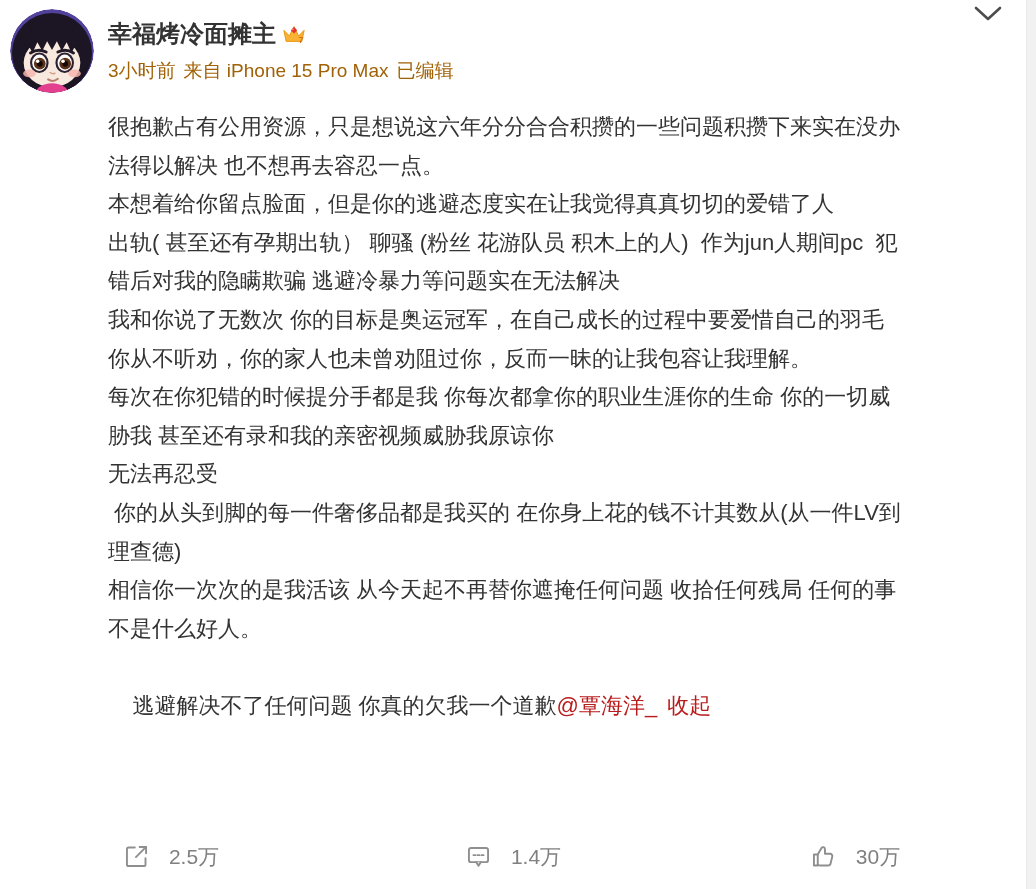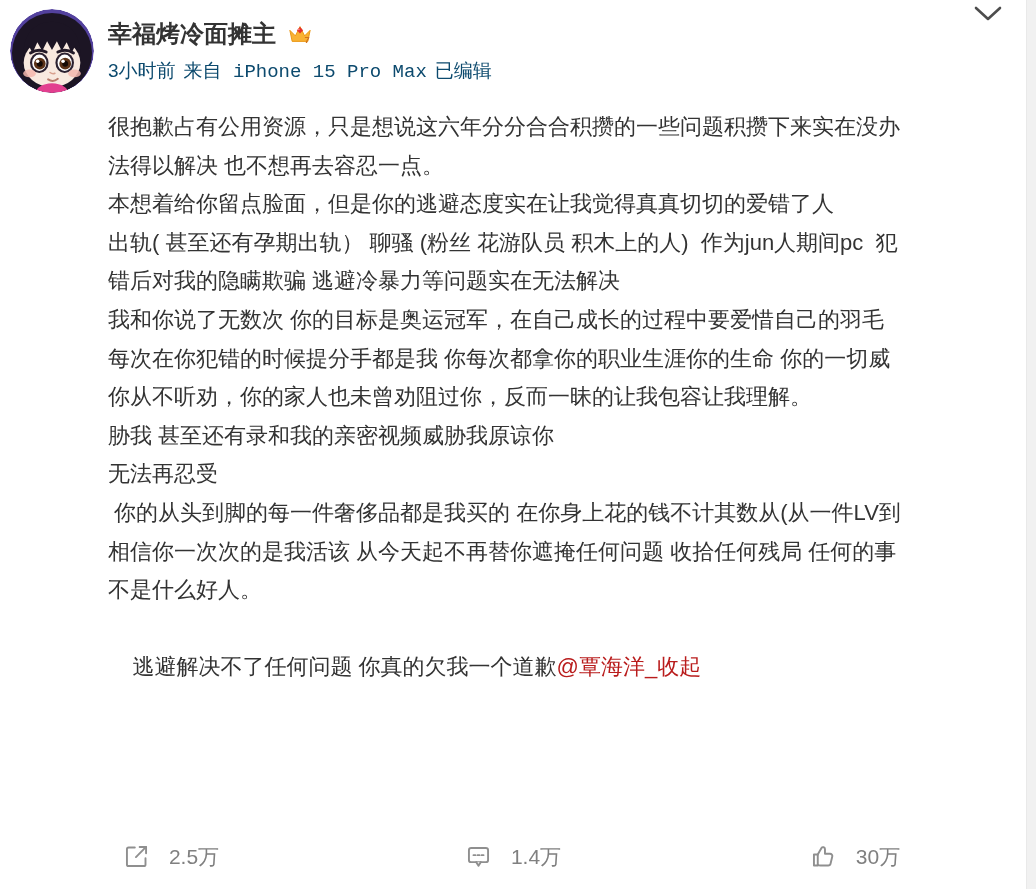--- a/index.html
+++ b/index.html
@@ -13,38 +13,38 @@
     background:#f1f1f1;border-left:1px solid #e9e9e9;
   }
   .collapse-chevron{
     position:absolute;top:6px;right:34px;width:28px;height:18px;cursor:pointer;
   }
   .avatar{
     position:absolute;left:10px;top:9px;width:84px;height:84px;border-radius:50%;
     overflow:hidden;cursor:pointer;
   }
   .username-row{
-    position:absolute;left:108px;top:20px;display:flex;align-items:center;gap:10px;
+    position:absolute;left:108px;top:20px;display:flex;align-items:center;gap:4px;
   }
   .username{
     font-size:24px;font-weight:700;color:#333333;cursor:pointer;line-height:1.2;
   }
   .vip-badge{width:28px;height:24px;cursor:pointer;}
   .meta{
-    position:absolute;left:108px;top:58px;font-size:19px;color:#0c4a6e;
+    position:absolute;left:108px;top:58px;font-size:19px;color:#a16207;
     display:flex;gap:8px;white-space:pre;
   }
-  .meta .source{cursor:pointer;font-family:Liberation Mono, monospace;}
+  .meta .source{cursor:pointer;}
   .content{
     position:absolute;left:108px;top:108px;width:916px;
     font-size:22px;line-height:38.6px;color:#333333;
   }
   .line{white-space:pre;overflow:hidden;}
   .link{color:#b91c1c;text-decoration:none;cursor:pointer;}
-  .collapse-link{}
+  .collapse-link{margin-left:10px;}
   .action-bar{
     position:absolute;left:0;top:830px;width:1026px;height:52px;
     display:flex;align-items:center;
   }
   .action{
     flex:1;display:flex;align-items:center;justify-content:center;gap:19px;
     color:#808080;font-size:21px;cursor:pointer;
   }
   .action svg{display:block;}
   .count{line-height:1;}
@@ -111,25 +111,26 @@
   <span>已编辑</span>
 </div>
 
 <div class="content">
   <div class="line">很抱歉占有公用资源，只是想说这六年分分合合积攒的一些问题积攒下来实在没办</div>
   <div class="line">法得以解决 也不想再去容忍一点。</div>
   <div class="line">本想着给你留点脸面，但是你的逃避态度实在让我觉得真真切切的爱错了人</div>
   <div class="line">出轨( 甚至还有孕期出轨） 聊骚 (粉丝 花游队员 积木上的人)  作为jun人期间pc  犯</div>
   <div class="line">错后对我的隐瞒欺骗 逃避冷暴力等问题实在无法解决</div>
   <div class="line">我和你说了无数次 你的目标是奥运冠军，在自己成长的过程中要爱惜自己的羽毛</div>
+  <div class="line">你从不听劝，你的家人也未曾劝阻过你，反而一昧的让我包容让我理解。</div>
   <div class="line">每次在你犯错的时候提分手都是我 你每次都拿你的职业生涯你的生命 你的一切威</div>
-  <div class="line">你从不听劝，你的家人也未曾劝阻过你，反而一昧的让我包容让我理解。</div>
   <div class="line">胁我 甚至还有录和我的亲密视频威胁我原谅你</div>
   <div class="line">无法再忍受</div>
   <div class="line"> 你的从头到脚的每一件奢侈品都是我买的 在你身上花的钱不计其数从(从一件LV到</div>
+  <div class="line">理查德)</div>
   <div class="line">相信你一次次的是我活该 从今天起不再替你遮掩任何问题 收拾任何残局 任何的事</div>
   <div class="line">不是什么好人。</div>
   <div class="line">
     <span>逃避解决不了任何问题 你真的欠我一个道歉</span><a class="link">@覃海洋_</a><a class="link collapse-link">收起</a>
   </div>
 </div>
 
 <div class="action-bar">
   <div class="action">
     <span>

